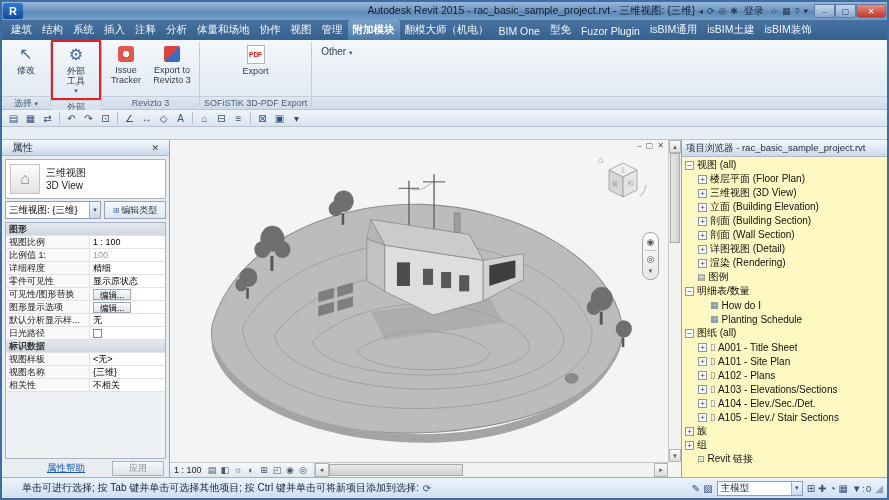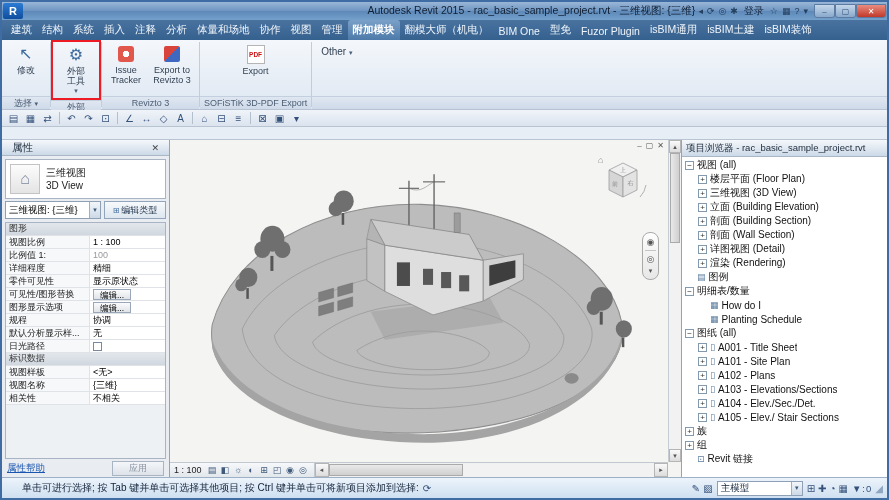--- a/index.html
+++ b/index.html
@@ -60,26 +60,26 @@
   .combo { flex:1; background:#fff; border:1px solid #8fa0b4; height:18px; display:flex; align-items:center; font-size:9.5px; padding-left:3px; min-width:0; }
   .combo span:first-child { white-space:nowrap; overflow:hidden; }
   .arr { margin-left:auto; width:11px; height:100%; background:linear-gradient(#f2f6fa,#cdd9e7); border-left:1px solid #9fb0c4; font-size:7px; text-align:center; color:#3c5a7c; display:flex; align-items:center; justify-content:center; flex:none; }
   .edittype { width:62px; height:18px; font-size:9px; background:linear-gradient(#f7fafc,#dde6ef); border:1px solid #93a5ba; display:flex; align-items:center; justify-content:center; gap:2px; font-family:inherit; color:#23364e; white-space:nowrap; cursor:default; }
   .etico { font-size:8px; color:#3c6c9e; }
   .ptable { flex:1; margin:0 3px; background:#eef1f4; border:1px solid #a8b4c4; overflow:hidden; display:flex; flex-direction:column; }
   .prow { display:flex; height:13px; border-bottom:1px solid #dfe3e8; background:#f7f8fa; flex:none; }
   .pl { width:84px; font-size:9px; padding-left:3px; color:#222; line-height:13px; white-space:nowrap; overflow:hidden; border-right:1px solid #dfe3e8; flex:none; }
   .pv { flex:1; background:#fff; font-size:9px; line-height:13px; padding-left:3px; white-space:nowrap; overflow:hidden; display:flex; align-items:center; min-width:0; }
   .pv.dis { color:#999; }
-  .prow.section { background:linear-gradient(#e3e7ec,#d0d7df); font-weight:normal;align-items:flex-end; }
+  .prow.section { background:linear-gradient(#e3e7ec,#d0d7df); font-weight:bold; }
   .seclabel { font-size:9px; padding-left:3px; line-height:13px; color:#333; }
   .minibtn { font-size:8.5px; background:linear-gradient(#fafbfc,#dfe3e8); border:1px solid #9aa7b8; padding:0 6px; height:11px; line-height:10px; margin-right:2px; cursor:default; }
   .cbx { width:9px; height:9px; border:1px solid #7a8a9c; background:#fff; display:inline-block; }
   .pfoot { height:18px; display:flex; align-items:center; justify-content:space-between; padding:0 5px; flex:none; }
-  .plink { color:#1a56b0; font-size:9.5px; text-decoration:underline; cursor:default; }
+  .plink { color:#1a56b0; font-size:9.5px; text-decoration:underline; cursor:default;margin-left:40px; }
   .applybtn { width:52px; height:15px; font-size:9px; color:#8a93a0; background:linear-gradient(#f4f6f9,#dde3ea); border:1px solid #a8b4c2; font-family:inherit; cursor:default; }
 
   
   .viewport { flex:1; position:relative; background:#f4f4f3; min-width:0; }
   .scenewrap { position:absolute; inset:0 13px 15px 0; }
   .scenewrap svg { width:100%; height:100%; display:block; }
   .vwc { position:absolute; top:1px; right:17px; display:flex; gap:4px; }
   .vwci { font-size:8px; color:#555; cursor:default; }
   .viewcube { position:absolute; top:12px; right:30px; width:56px; height:56px; }
   .navbar { position:absolute; top:92px; right:22px; width:17px; background:linear-gradient(#fdfdfd,#e7e7e7); border:1px solid #a9a9a9; border-radius:8px; display:flex; flex-direction:column; align-items:center; padding:4px 0; gap:3px; font-size:9px; color:#555; }
@@ -91,21 +91,21 @@
   .hscroll { flex:1; display:flex; align-items:stretch; background:#f2f2f2; }
   .sarrow { width:14px; background:linear-gradient(#fafafa,#dcdcdc); border:1px solid #b5b5b5; font-size:7px; color:#555; text-align:center; line-height:12px; flex:none; cursor:default; }
   .hthumb { width:38%; background:linear-gradient(#e9e9e9,#cfcfcf); border:1px solid #aaa; margin:1px 0; }
   .htrack { flex:1; }
   .vscroll { position:absolute; top:0; bottom:15px; right:0; width:13px; background:#f2f2f2; border-left:1px solid #c6ccd4; display:flex; flex-direction:column; }
   .sarrow.v { width:auto; height:13px; line-height:12px; }
   .vthumb { height:28%; background:linear-gradient(90deg,#e9e9e9,#cfcfcf); border:1px solid #aaa; margin:0 1px; }
   .vtrack { flex:1; }
 
   
-  .browser { width:206px; background:#ffffff; display:flex; flex-direction:column; border-left:1px solid #95a3b6; flex:none; }
+  .browser { width:206px; background:#fef9c3; display:flex; flex-direction:column; border-left:1px solid #95a3b6; flex:none; }
   .bhead { height:17px; background:linear-gradient(#f5f8fb,#ccd9e8); border-bottom:1px solid #aab7c7; font-size:9.5px; display:flex; align-items:center; padding:0 4px; color:#1d2b3c; white-space:nowrap; overflow:hidden; flex:none; }
   .tree { flex:1; overflow:hidden; padding-top:1px; }
   .trow { height:14px; display:flex; align-items:center; gap:3px; font-size:10px; color:#111; white-space:nowrap; cursor:default; }
   .exp { width:9px; height:9px; border:1px solid #8399ae; background:#fff; font-size:8px; line-height:7px; text-align:center; color:#333; flex:none; }
   .exp.none { border:none; background:transparent; }
   .ticon { font-size:9px; color:#5b7d9e; flex:none; }
   .tlabel { overflow:hidden; text-overflow:ellipsis; }
 
   
   .statusbar { height:21px; background:linear-gradient(#ecf3fb,#cfe0f1); border-top:1px solid #9db0c6; display:flex; align-items:center; font-size:10px; color:#14233a; padding:0 4px; gap:4px; flex:none; }
@@ -307,24 +307,20 @@
               <span class="minibtn">编辑...</span>
             </div>
           </div>
           <div class="prow">
             <div class="pl">图形显示选项</div>
             <div class="pv">
               <span class="minibtn">编辑...</span>
             </div>
           </div>
           <div class="prow">
-            <div class="pl">规程</div>
-            <div class="pv">协调</div>
-          </div>
-          <div class="prow">
             <div class="pl">默认分析显示样...</div>
             <div class="pv">无</div>
           </div>
           <div class="prow">
             <div class="pl">日光路径</div>
             <div class="pv">
               <span class="cbx"></span>
             </div>
           </div>
           <div class="prow section">

